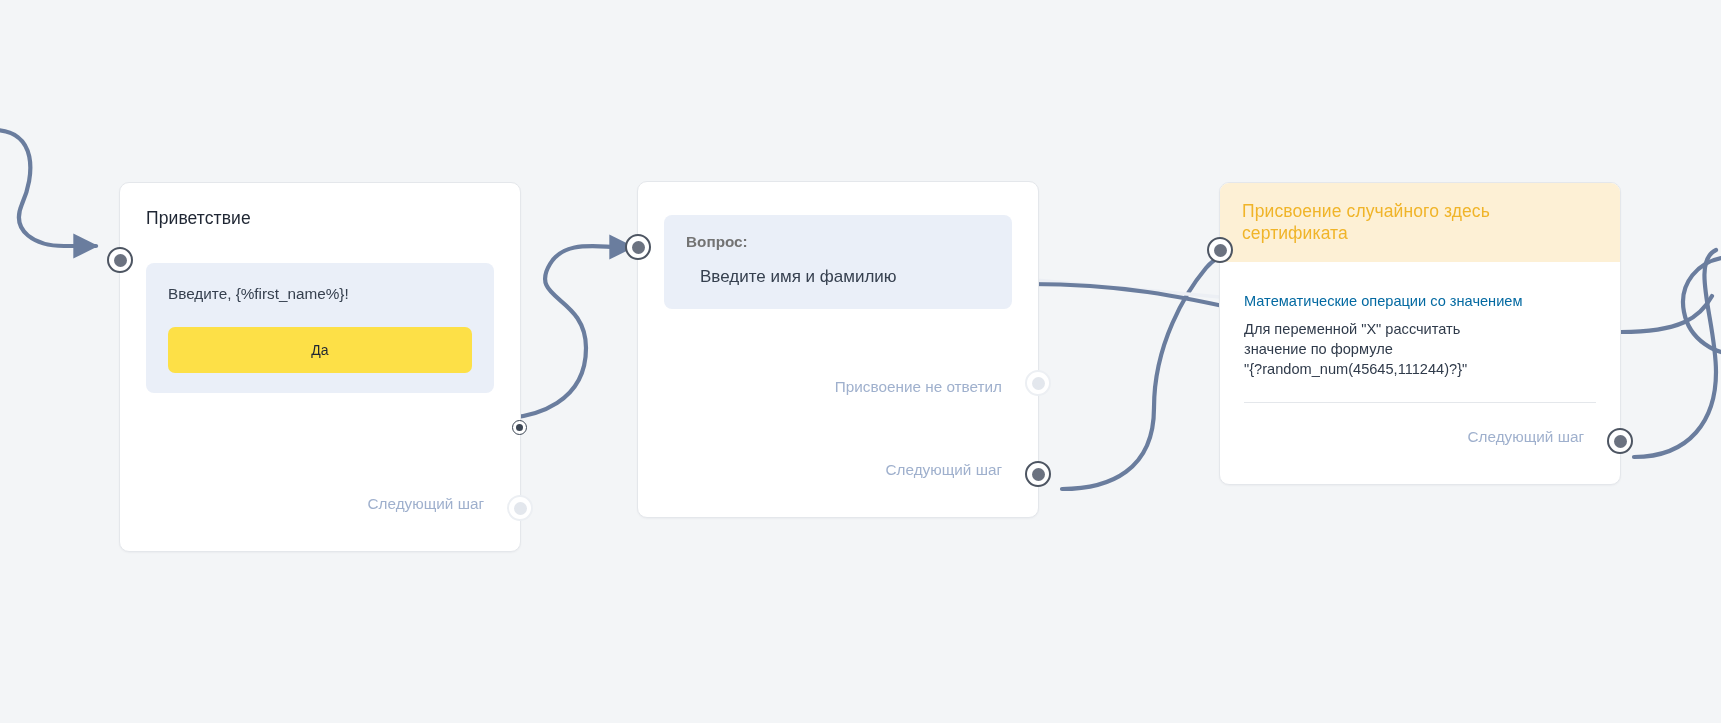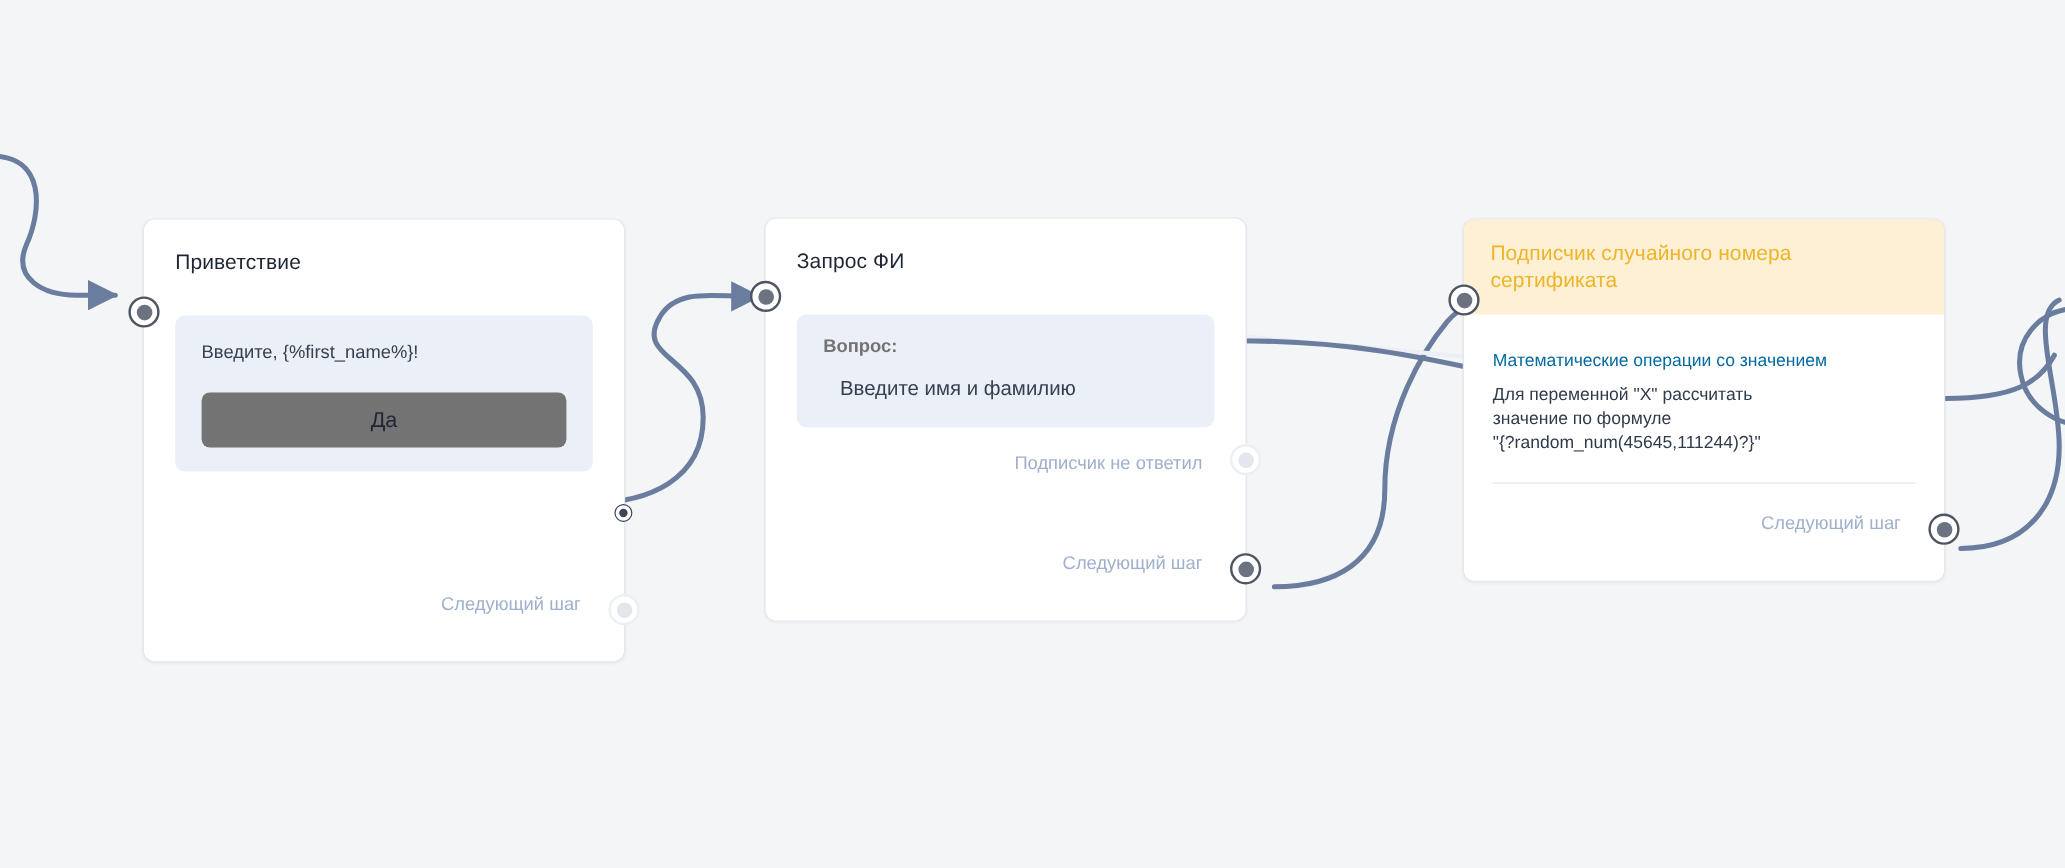--- a/index.html
+++ b/index.html
@@ -89,26 +89,26 @@
   }
   .bubble-value {
     font-size: 17px;
     color: #36404f;
     padding-left: 14px;
   }
 
   
   .reply-btn {
     position: relative;
-    background: #737373;
+    background: #fde047;
     border-radius: 7px;
     height: 46px;
     line-height: 46px;
     text-align: center;
-    font-size: 18px;
+    font-size: 14px;
     color: #1f2633;
     margin-top: 4px;
   }
 
   
   .plugin-kind {
     font-size: 14.6px;
     color: #0369a1;
     line-height: 1.32;
     margin-top: 30px;
@@ -236,44 +236,43 @@
     <div class="port-row" style="position:absolute; left:0; right:36px; bottom:38px;">
       <span>Следующий шаг</span>
     </div>
 
     <div class="port port-out" style="left:-13px; top:64px;"></div>
     <div class="port port-small" style="right:-7px; top:237px;"></div>
     <div class="port port-idle" style="right:-13px; bottom:30px;"></div>
   </div>
 
   <div class="node" style="left:637px; top:181px; width:402px; height:337px;">
-    <div class="node-title">Запрос ФИ</div>
 
     <div class="node-body">
       <div class="bubble" style="margin-top:33px; padding:18px 22px 22px 22px;">
         <div class="bubble-label">Вопрос:</div>
         <div class="bubble-value">Введите имя и фамилию</div>
       </div>
     </div>
 
     <div class="port-row" style="position:absolute; left:0; right:36px; top:196px;">
-      <span>Подписчик не ответил</span>
+      <span>Присвоение не ответил</span>
     </div>
 
     <div class="port-row" style="position:absolute; left:0; right:36px; bottom:38px;">
       <span>Следующий шаг</span>
     </div>
 
     <div class="port port-out" style="left:-13px; top:52px;"></div>
     <div class="port port-idle" style="right:-13px; top:188px;"></div>
     <div class="port port-out" style="right:-13px; bottom:30px;"></div>
   </div>
 
   <div class="node" style="left:1219px; top:182px; width:402px; height:303px;">
-    <div class="node-title accent-header">Подписчик случайного номера сертификата</div>
+    <div class="node-title accent-header">Присвоение случайного здесь сертификата</div>
 
     <div class="node-body" style="padding:0 24px;">
       <div class="plugin-kind">Математические операции со значением</div>
       <div class="plugin-desc">Для переменной "X" рассчитать
 значение по формуле
 "{?random_num(45645,111244)?}"</div>
       <div class="divider"></div>
     </div>
 
     <div class="port-row" style="position:absolute; left:0; right:36px; bottom:38px;">

